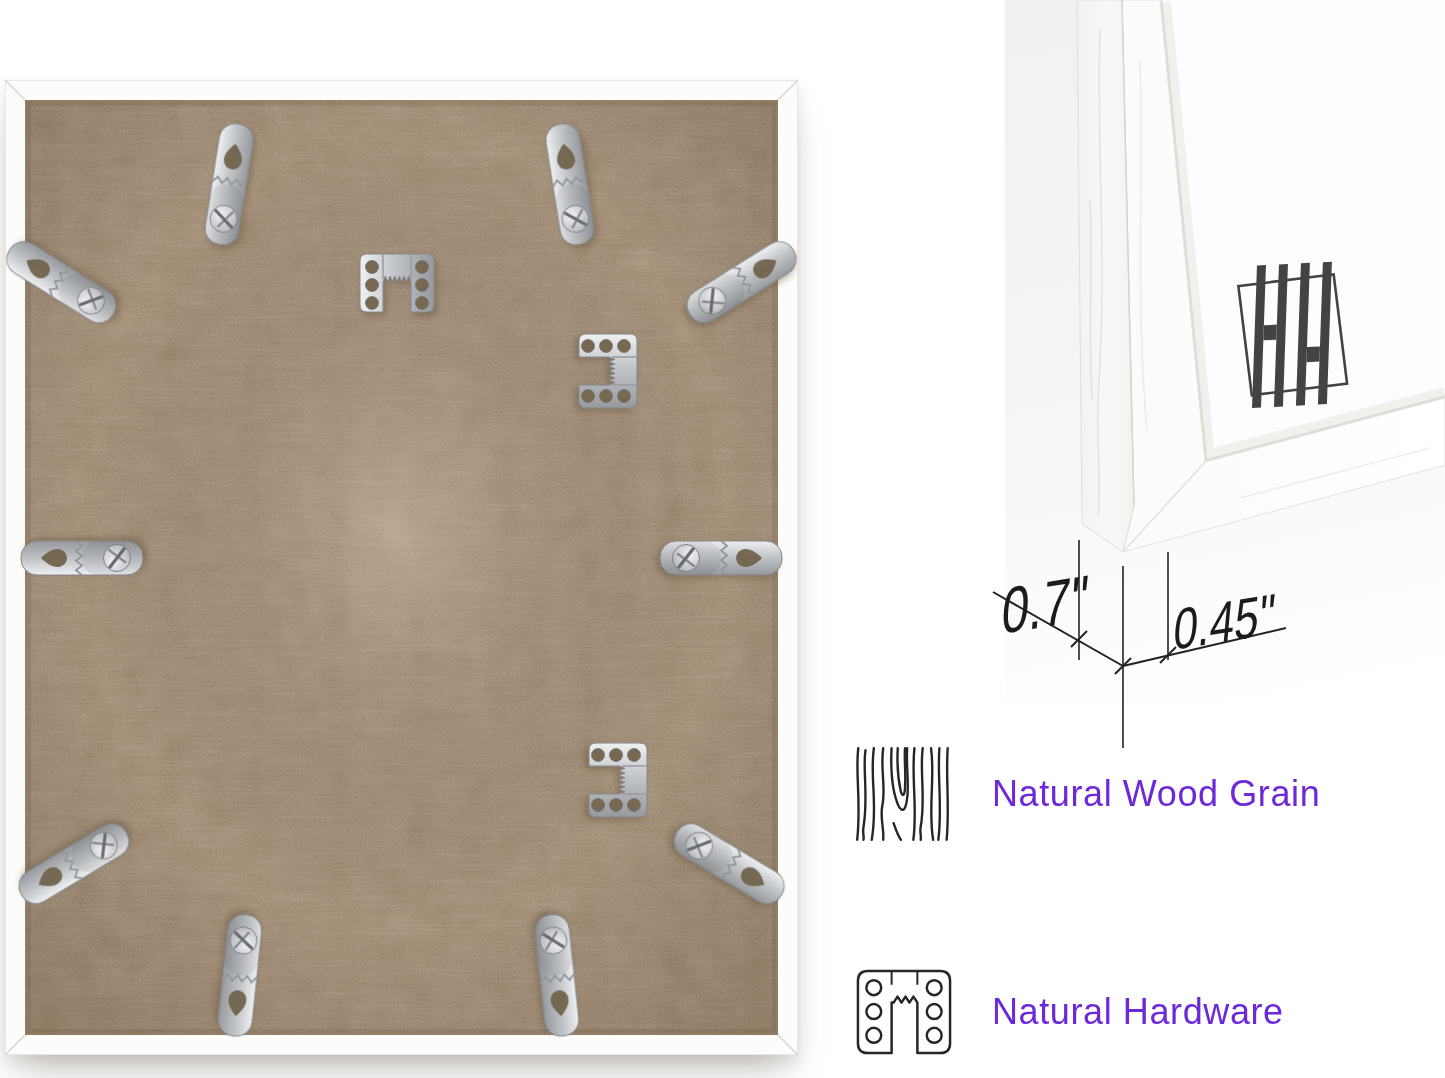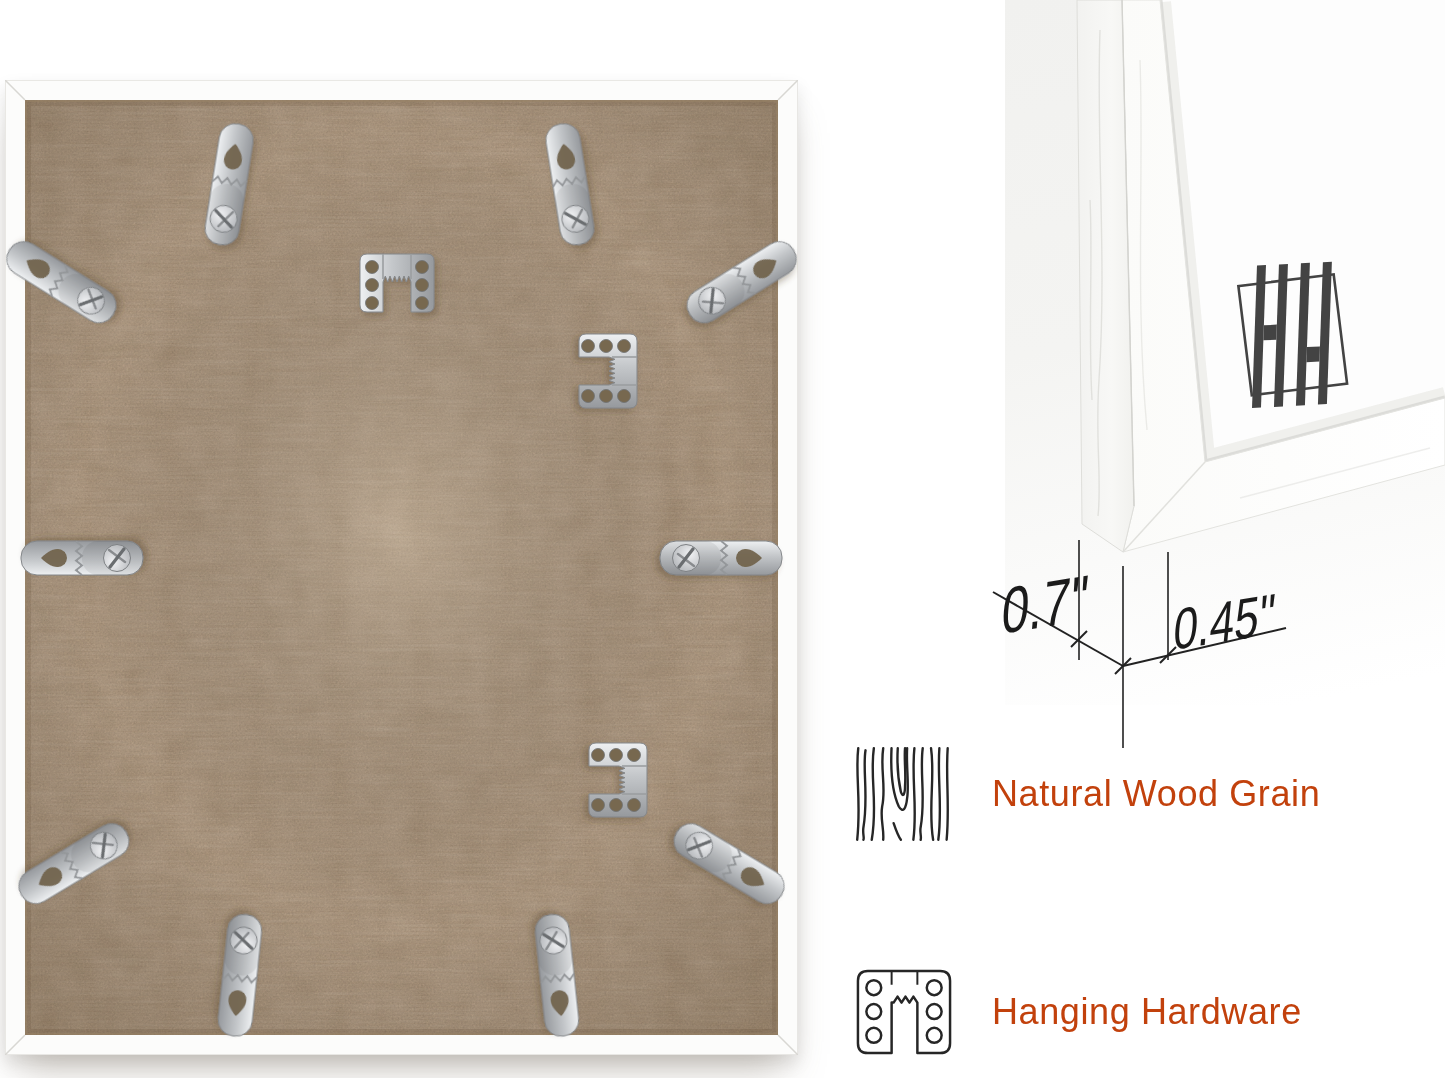--- a/index.html
+++ b/index.html
@@ -9,21 +9,21 @@
   #frame-back-wrap{position:absolute;left:5px;top:80px;width:793px;height:975px;
         box-shadow:0 26px 38px -14px rgba(110,98,80,.38), 0 8px 16px rgba(0,0,0,.10);}
   #frame-back-wrap svg{display:block;}
   
   #corner-bg{position:absolute;left:1005px;top:0;width:440px;height:705px;
         background:linear-gradient(168deg,#f1f1ef 0%,#f4f4f2 45%,#ffffff 96%);}
   #corner-svg{position:absolute;left:950px;top:0;width:495px;height:770px;}
   
   .feature{position:absolute;left:852px;width:560px;height:100px;display:flex;align-items:center;}
   .ficon{width:104px;height:96px;flex:0 0 104px;}
-  .flabel{margin-left:36px;font-size:36px;letter-spacing:.6px;color:#c2410c;white-space:nowrap;}
+  .flabel{margin-left:36px;font-size:36px;letter-spacing:.6px;color:#6d28d9;white-space:nowrap;}
   
   .dim-text{font-family:"Liberation Sans",sans-serif;fill:#1b1b1b;}
 </style>
 </head>
 <body>
 
 <div id="stage">
 
   <div id="frame-back-wrap">
     <svg width="793" height="975" viewBox="0 0 793 975">
@@ -203,16 +203,16 @@
                  V89 H16 Q6,89 6,79 V16 Q6,6 16,6 Z"></path>
         <path d="M40,6 V20 M66,6 V20" stroke-width="2"></path>
         <circle cx="22" cy="23" r="7.5"></circle>
         <circle cx="22" cy="47" r="7.5"></circle>
         <circle cx="22" cy="71" r="7.5"></circle>
         <circle cx="83" cy="23" r="7.5"></circle>
         <circle cx="83" cy="47" r="7.5"></circle>
         <circle cx="83" cy="71" r="7.5"></circle>
       </g>
     </svg>
-    <div class="flabel">Hanging Hardware</div>
+    <div class="flabel">Natural Hardware</div>
   </div>
 
 </div>
 
 </body></html>

